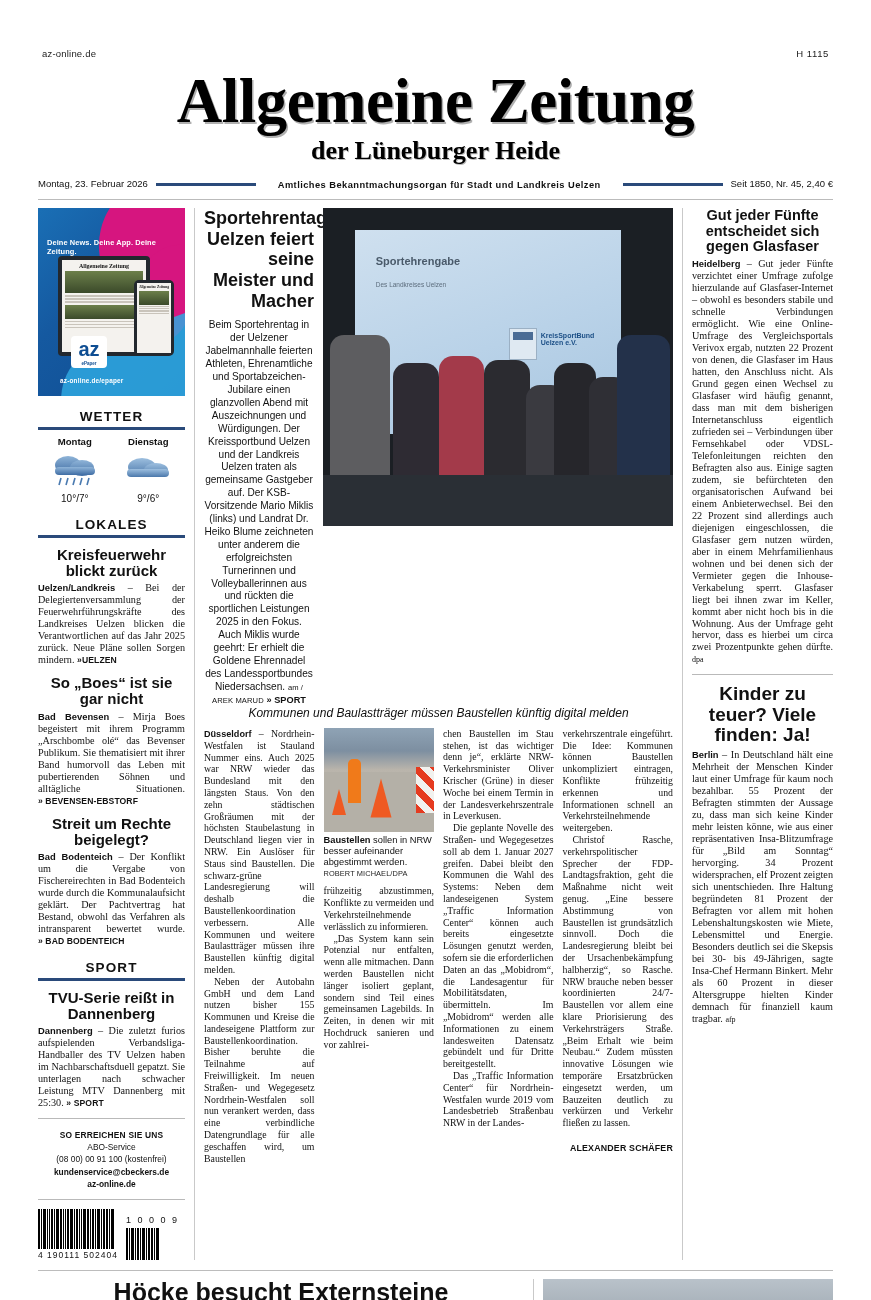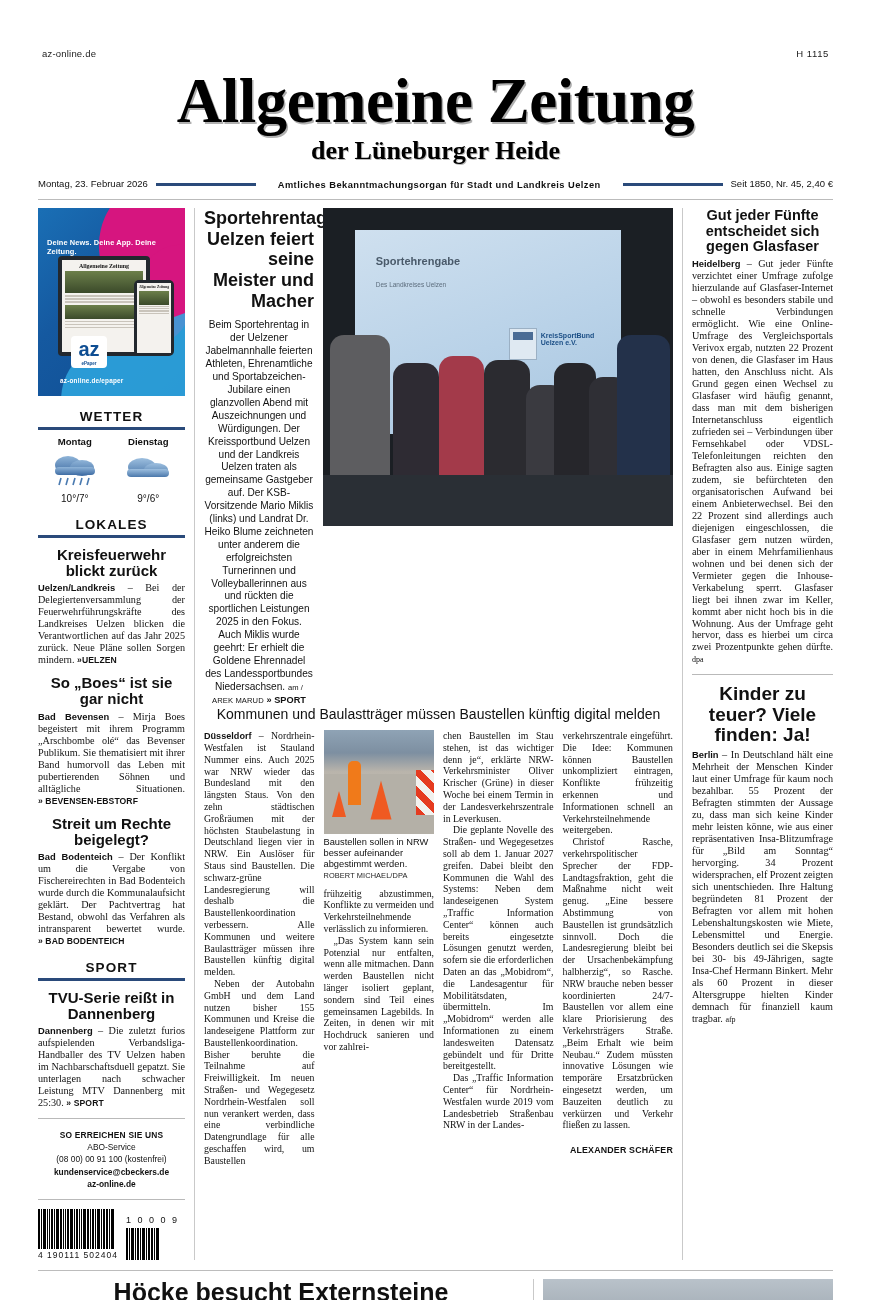--- a/index.html
+++ b/index.html
@@ -259,21 +259,21 @@
   .pm-floor { position:absolute; left:0; bottom:0; width:100%; height:16%; background:#2a2f35;}
   .pm-people { position:absolute; left:0; bottom:12%; width:100%; height:56%; }
   .fig { position:absolute; bottom:0; border-radius:14px 14px 0 0; }
 
   
   .mainhead {
     text-align:center; font-weight:bold; font-size:38px; line-height:1.02;
     margin: 12px 0 2px; letter-spacing:-0.3px;
   }
   .mainsub {
-    text-align:center; font-size:14px; line-height:1.1; margin-bottom: 8px;
+    text-align:center; font-size:12px; line-height:1.1; margin-bottom: 8px; font-style: italic;
   }
 
   
   .artcols { display:flex; gap: 9px; }
   .artcol { flex:1; }
   .body {
     font-family:"Liberation Serif", serif;
     font-size: 9.8px; line-height: 1.205; text-align: justify; hyphens:auto;
   }
   .body p { margin: 0; text-indent: 10px; }
@@ -288,21 +288,21 @@
   }
   .inlinephoto .road{position:absolute;left:0;bottom:0;width:100%;height:58%;background:#b4b0a7;}
   .inlinephoto .worker{position:absolute;left:22%;top:30%;width:13px;height:44px;background:#f07a1a;border-radius:5px 5px 0 0;}
   .inlinephoto .cone{position:absolute;width:0;height:0;border-left:7px solid transparent;border-right:7px solid transparent;border-bottom:26px solid #ef5a22;}
   .inlinephoto .cone.c1{left:8%;bottom:16%;}
   .inlinephoto .cone.c2{left:46%;bottom:20%;transform:scale(1.5);}
   .inlinephoto .barrier{position:absolute;right:0;top:38%;width:16%;height:44%;background:repeating-linear-gradient(45deg,#e53b20 0 7px,#f1f1ee 7px 14px);}
   .caption {
     font-size: 9.3px; line-height:1.2; margin-bottom: 6px;
   }
-  .caption b { font-weight:normal; }
+  .caption b { font-weight:bold; }
   .caption .cr { font-size:7.4px; letter-spacing:.1px; color:#222; }
 
   
   .blockrule { height:1px; background:#bcbcbc; margin: 10px 0 8px; }
   .lowercols { display:flex; gap:9px; }
   .lower-left { flex:1; }
   .lower-right { width:300px; flex:0 0 300px; padding-left:9px; box-sizing:border-box; border-left:1px solid #c9c9c9;}
 
   .hoecke-head { text-align:center; font-weight:bold; font-size:25px; line-height:1.05; }
 

